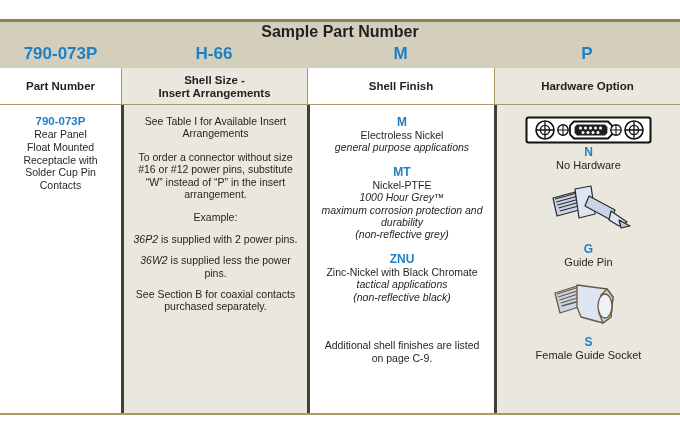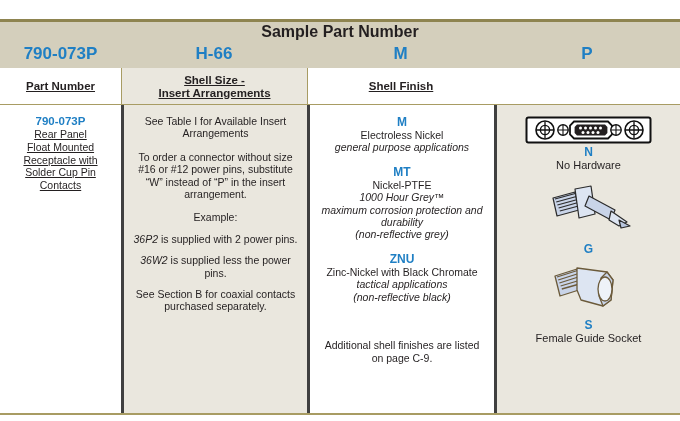--- a/index.html
+++ b/index.html
@@ -42,21 +42,20 @@
   }
   .c1{width:121px;}
   .c2{width:186px;}
   .c3{width:187px;}
   .c4{width:186px;}
 
   
   .head-row{
     position:absolute;left:0;top:68px;width:680px;height:37px;
     display:flex;
-    text-decoration:underline;
   }
   .head-cell{
     display:flex;align-items:center;justify-content:center;
     text-align:center;font-weight:bold;font-size:11.5px;line-height:13px;
     box-sizing:border-box;
   }
   .bg-white{background:#ffffff;}
   .bg-beige{background:#eae7de;}
   .sep-l{border-left:3px solid #404040;}
   .head-row .head-cell.sep-l{border-left:1px solid #a89c63;}
@@ -77,21 +76,21 @@
     text-align:center;
     position:relative;
   }
   .bottom-rule{
     position:absolute;left:0;top:413px;width:680px;height:2px;
     background:#a89c63;
   }
 
   
   .pn-code{color:#1f7fc4;font-weight:bold;font-size:11.5px;margin-bottom:1px;}
-  .pn-desc{font-size:10.5px;line-height:12.6px;text-decoration:underline;}
+  .pn-desc{font-size:10.5px;line-height:12.6px;}
 
   
   .blk{margin-bottom:11px;}
   .blk.tight{margin-bottom:9px;}
   .bi{font-weight:normal;font-style:italic;}
 
   
   .fin{margin-bottom:11px;}
   .fin-code{color:#1f7fc4;font-weight:bold;font-size:12px;line-height:14px;}
   .fin-name{font-size:10.5px;line-height:12.4px;}
@@ -124,20 +123,21 @@
 
   <div class="head-row">
     <div class="head-cell c1 bg-white">Part Number</div>
     <div class="head-cell c2 bg-beige sep-l">
       <div>
         <div>Shell Size -</div>
         <div>Insert Arrangements</div>
       </div>
     </div>
     <div class="head-cell c3 bg-white sep-l">Shell Finish</div>
+    <div class="head-cell c4 bg-beige sep-l">Hardware Option</div>
   </div>
   <div class="head-under"></div>
 
   <div class="body-row">
 
     <div class="body-cell c1 bg-white">
       <div class="pn-code">790-073P</div>
       <div class="pn-desc">
         <div>Rear Panel</div>
         <div>Float Mounted</div>
@@ -224,20 +224,21 @@
               <path d="M25.6 28 L47 22" fill="none"></path>
               <path d="M26.8 31 L47.5 25.5" fill="none"></path>
               <path d="M42 9 L58 6 L62 34 L46 38 Z" fill="#dde5f2"></path>
               <path d="M56 16 L82 30 L78 40 L52 26 Z" fill="#c9d4e8"></path>
               <path d="M78 31 L94 42 L86 46 L76 40 Z" fill="#dde5f2"></path>
               <path d="M86 40 L97 46 L88 48 Z" fill="#b9c6de"></path>
             </g>
           </svg>
         </div>
         <div class="hw-code">G</div>
+        <div class="hw-name">Guide Pin</div>
       </div>
 
       <div class="hw">
         <div class="hw-art">
           <svg width="112" height="58" viewBox="0 0 112 58">
             <g stroke="#6b5a3a" stroke-width="1.3" stroke-linejoin="round">
               <path d="M22 16 L44 9 L49 29 L27 36 Z" fill="#c9d4e8"></path>
               <path d="M24 17 L46 10" fill="none"></path>
               <path d="M25.2 20 L47.2 13" fill="none"></path>
               <path d="M26.4 23 L48.4 16" fill="none"></path>

